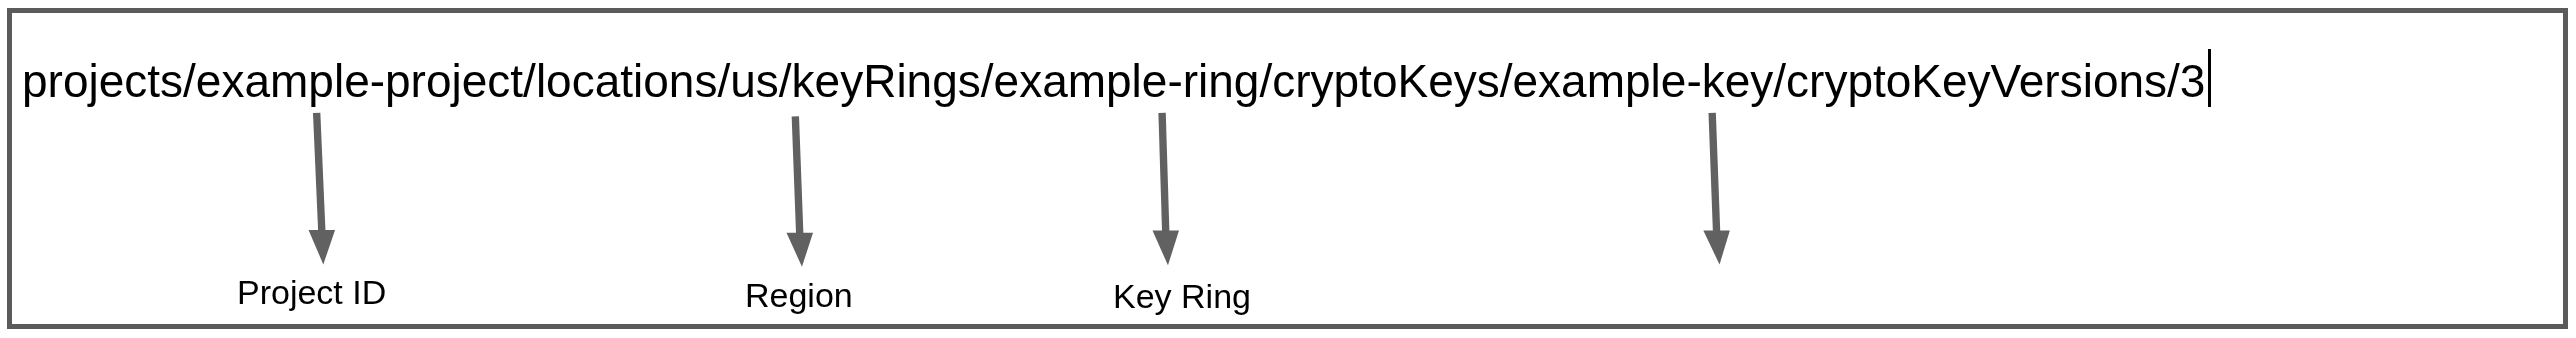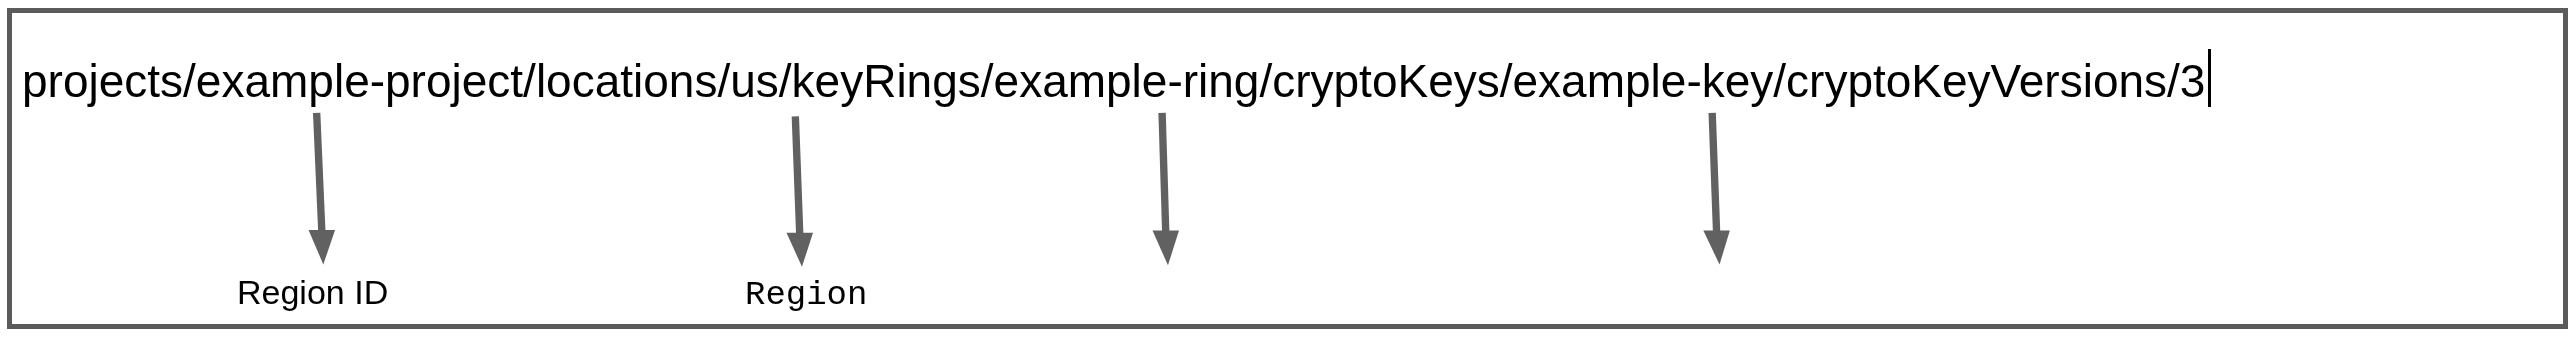--- a/index.html
+++ b/index.html
@@ -58,21 +58,21 @@
     fill: var(--arrow, #616161);
   }
   .annot-label {
     position: absolute;
     font-size: 34px;
     line-height: 35px;
     color: var(--text, #000);
     white-space: nowrap;
   }
   .lbl-project-id { left: 237px; top: 275px; }
-  .lbl-region     { left: 745px; top: 278px; font-family: Liberation Mono, monospace; }
+  .lbl-region     { left: 745px; top: 278px; }
   .lbl-key-ring   { left: 1113px; top: 279px; }
   .lbl-key-name   { left: 1648px; top: 272px; }
 </style>
 </head>
 <body>
 
 <div class="canvas">
 
   <div class="path-box"></div>
 
@@ -90,20 +90,21 @@
     <g>
       <line x1="1578" y1="153" x2="1583" y2="315"></line>
       <polygon points="1565,313 1601,313 1586,360"></polygon>
     </g>
     <g>
       <line x1="2325" y1="153" x2="2331" y2="315"></line>
       <polygon points="2313,313 2349,313 2335,359"></polygon>
     </g>
   </svg>
 
-  <div class="annot-label lbl-project-id">Region ID</div>
+  <div class="annot-label lbl-project-id">Project ID</div>
 
   <div class="annot-label lbl-region">Region</div>
 
+  <div class="annot-label lbl-key-ring">Key Ring</div>
 
 
 </div>
 
 
 </body></html>

